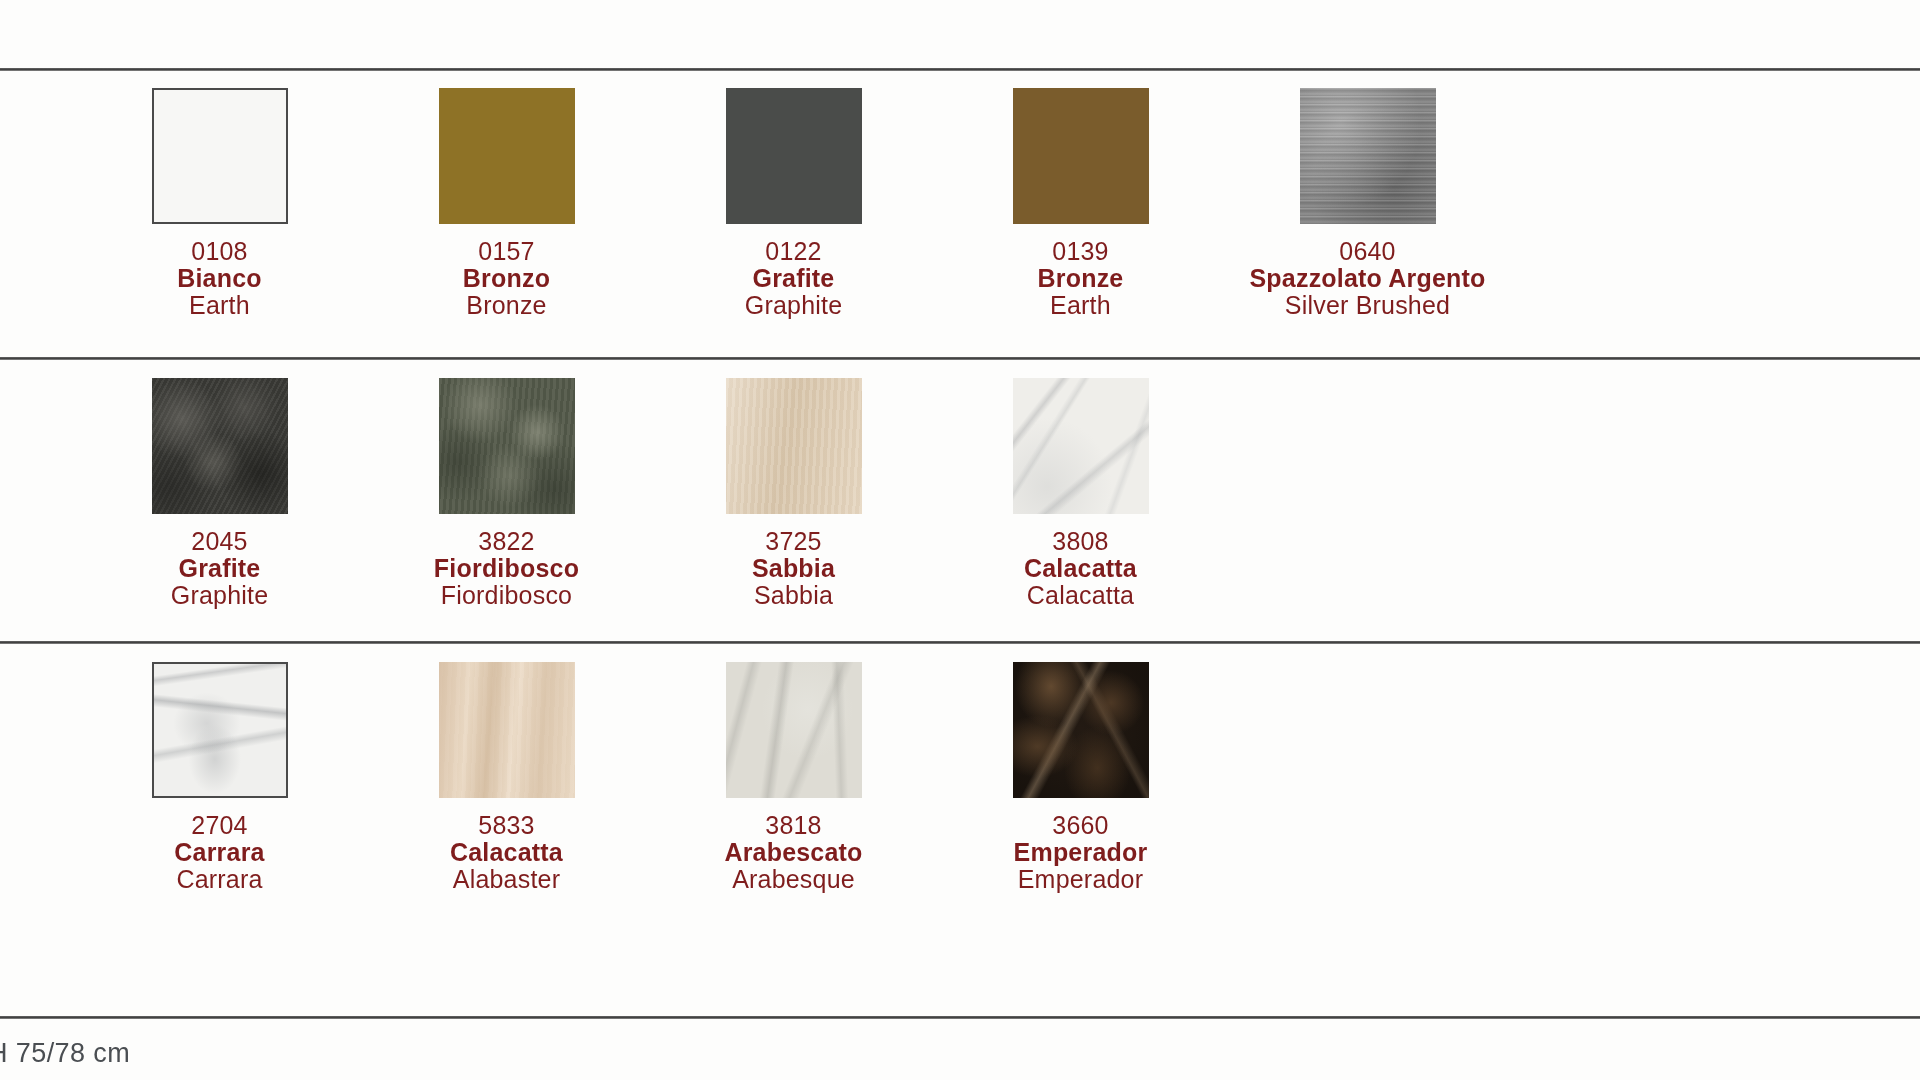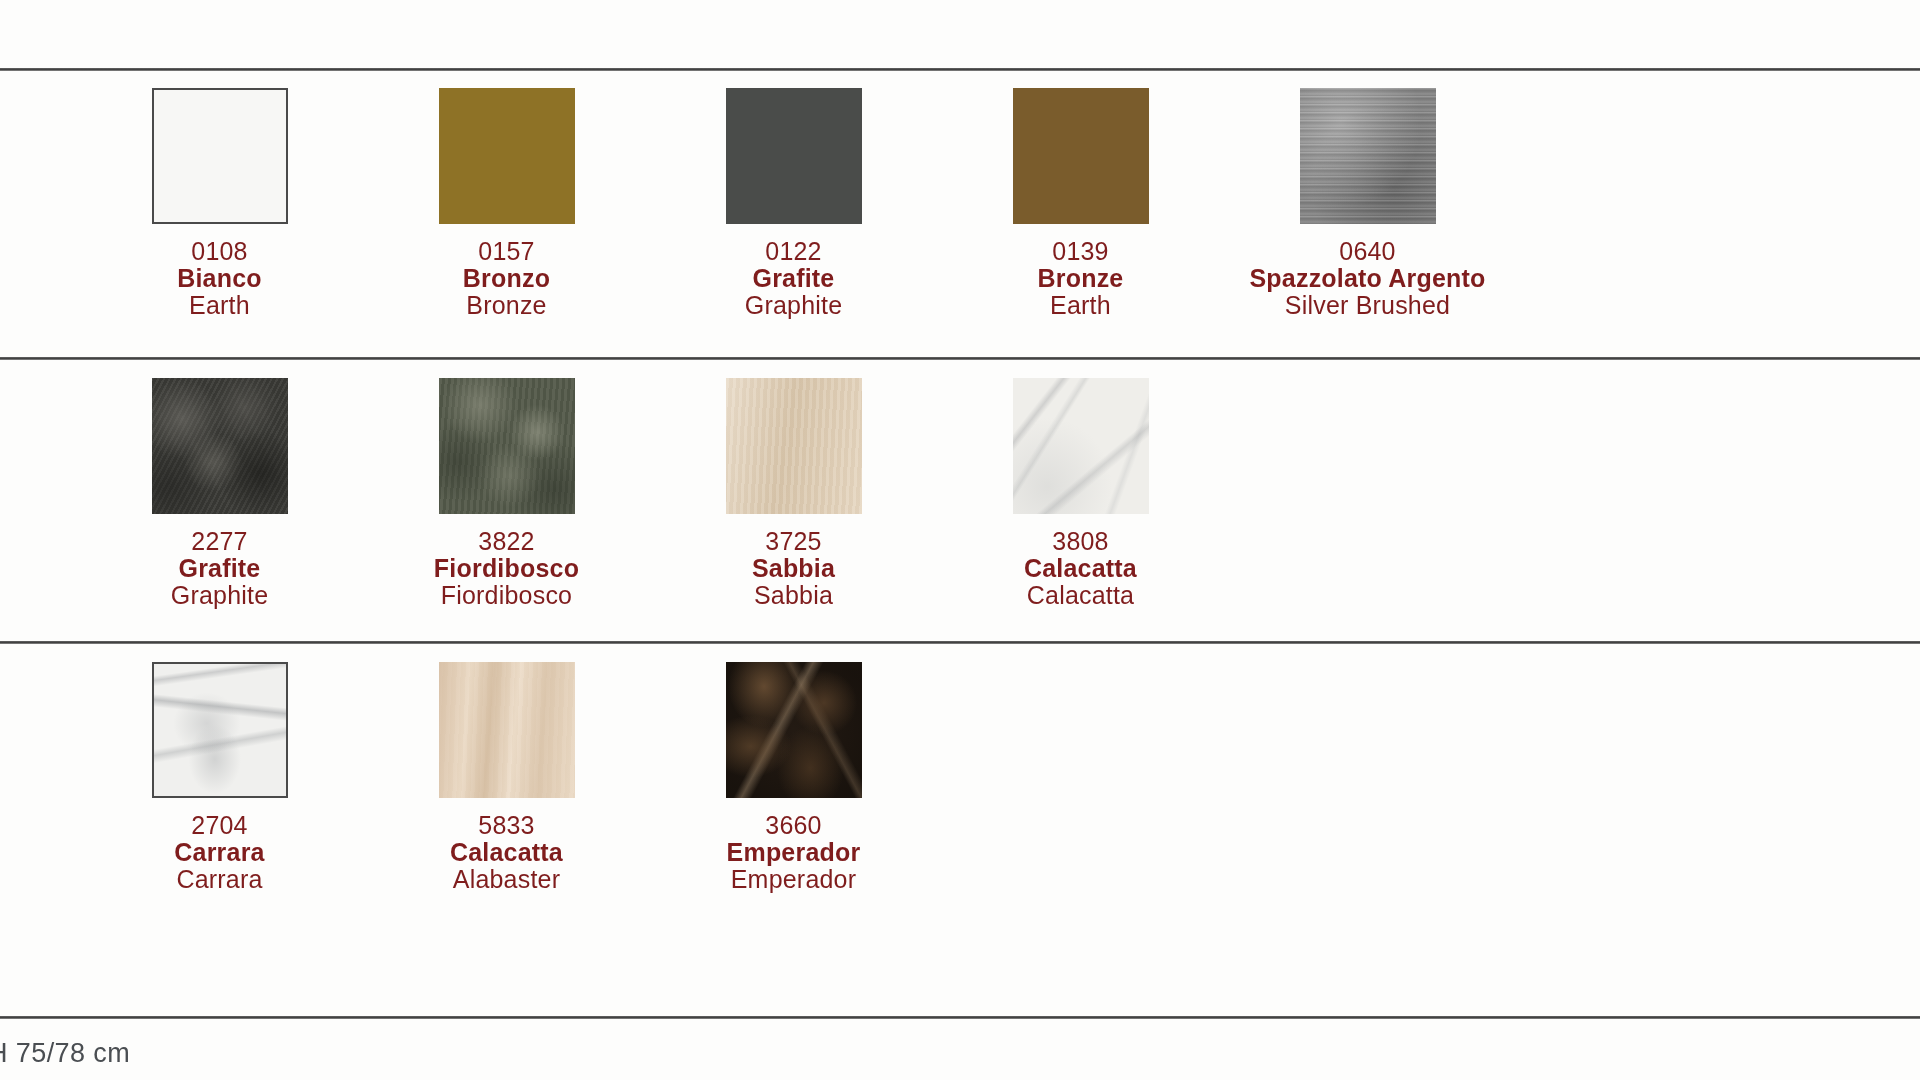--- a/index.html
+++ b/index.html
@@ -249,21 +249,21 @@
 
   <div class="rule" style="top:357px;"></div>
 
   <div class="row" id="row-2" style="top:378px; padding-left:76px;">
 
     <div class="cell">
       <div class="swatch" style="background:#3b3b37;">
         <div class="tex tex-stone-dark"></div>
       </div>
       <div class="labels">
-        <span class="code">2277</span>
+        <span class="code">2045</span>
         <span class="it">Grafite</span>
         <span class="en">Graphite</span>
       </div>
     </div>
 
     <div class="cell">
       <div class="swatch" style="background:#545a4a;">
         <div class="tex tex-stone-green"></div>
       </div>
       <div class="labels">
@@ -316,20 +316,30 @@
       <div class="swatch" style="background:#e6d3bb;">
         <div class="tex tex-alabastro"></div>
       </div>
       <div class="labels">
         <span class="code">5833</span>
         <span class="it">Calacatta</span>
         <span class="en">Alabaster</span>
       </div>
     </div>
 
+    <div class="cell">
+      <div class="swatch" style="background:#dedcd4;">
+        <div class="tex tex-arabescato"></div>
+      </div>
+      <div class="labels">
+        <span class="code">3818</span>
+        <span class="it">Arabescato</span>
+        <span class="en">Arabesque</span>
+      </div>
+    </div>
 
     <div class="cell">
       <div class="swatch" style="background:#2e231a;">
         <div class="tex tex-emperador"></div>
       </div>
       <div class="labels">
         <span class="code">3660</span>
         <span class="it">Emperador</span>
         <span class="en">Emperador</span>
       </div>

